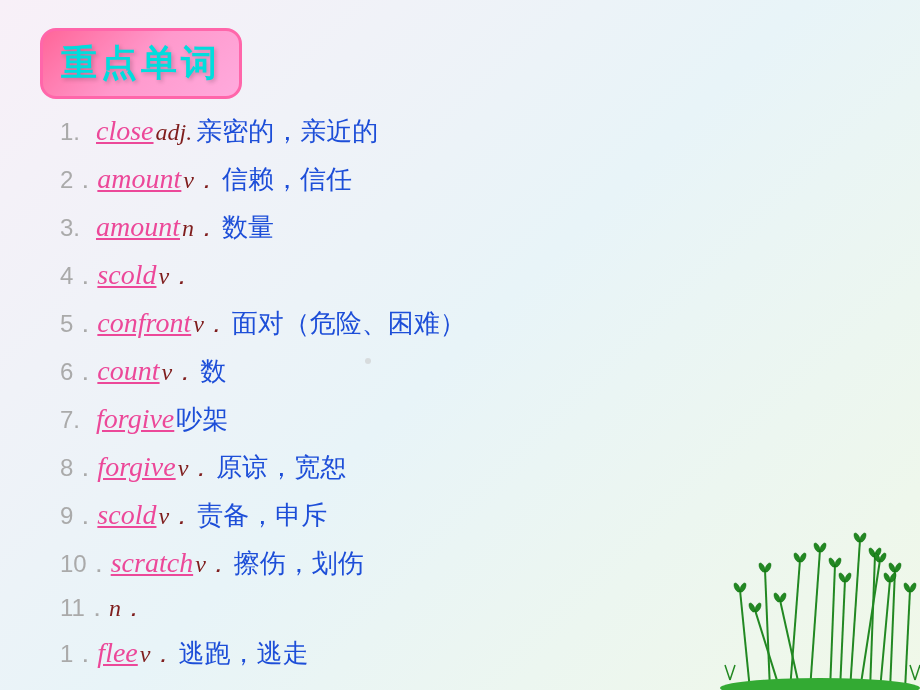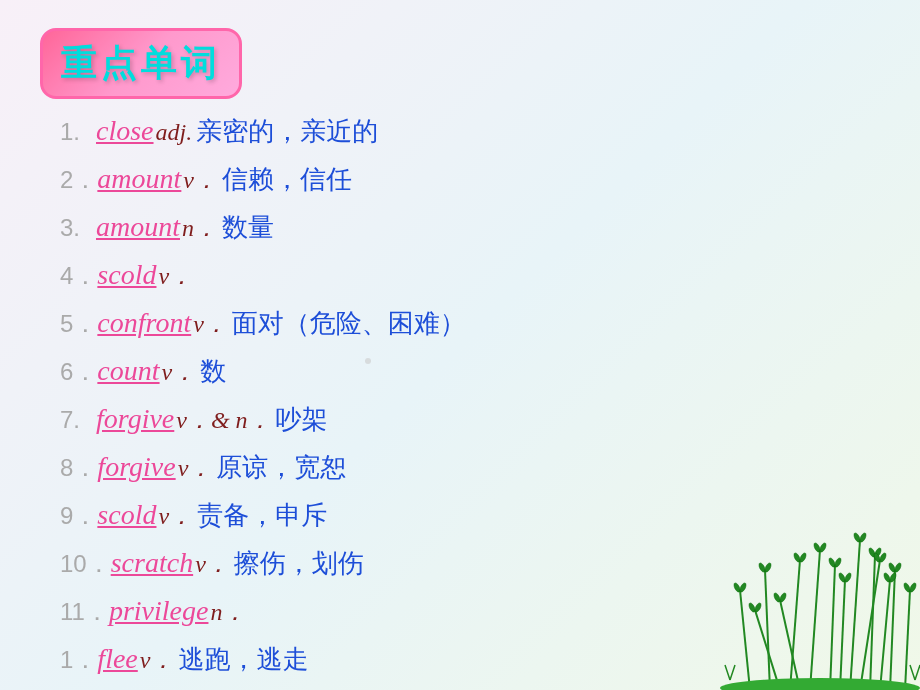--- a/index.html
+++ b/index.html
@@ -147,21 +147,20 @@
     </li>
     <li>
       <span class="num">6．</span>
       <span class="word-en">count</span>
       <span class="word-pos"> v．</span>
       <span class="word-cn">数</span>
     </li>
     <li>
       <span class="num">7.</span>
       <span class="word-en">forgive</span>
-      <span class="word-pos"> v．&amp; n．</span>
       <span class="word-cn">吵架</span>
     </li>
     <li>
       <span class="num">8．</span>
       <span class="word-en">forgive</span>
       <span class="word-pos"> v．</span>
       <span class="word-cn">原谅，宽恕</span>
     </li>
     <li>
       <span class="num">9．</span>
@@ -170,21 +169,20 @@
       <span class="word-cn">责备，申斥</span>
     </li>
     <li>
       <span class="num">10．</span>
       <span class="word-en">scratch</span>
       <span class="word-pos"> v．</span>
       <span class="word-cn">擦伤，划伤</span>
     </li>
     <li>
       <span class="num">11．</span>
-      <span class="word-en">privilege</span>
       <span class="word-pos"> n．</span>
     </li>
     <li>
       <span class="num">1．</span>
       <span class="word-en">flee</span>
       <span class="word-pos"> v．</span>
       <span class="word-cn">逃跑，逃走</span>
     </li>
   </ul>
 

